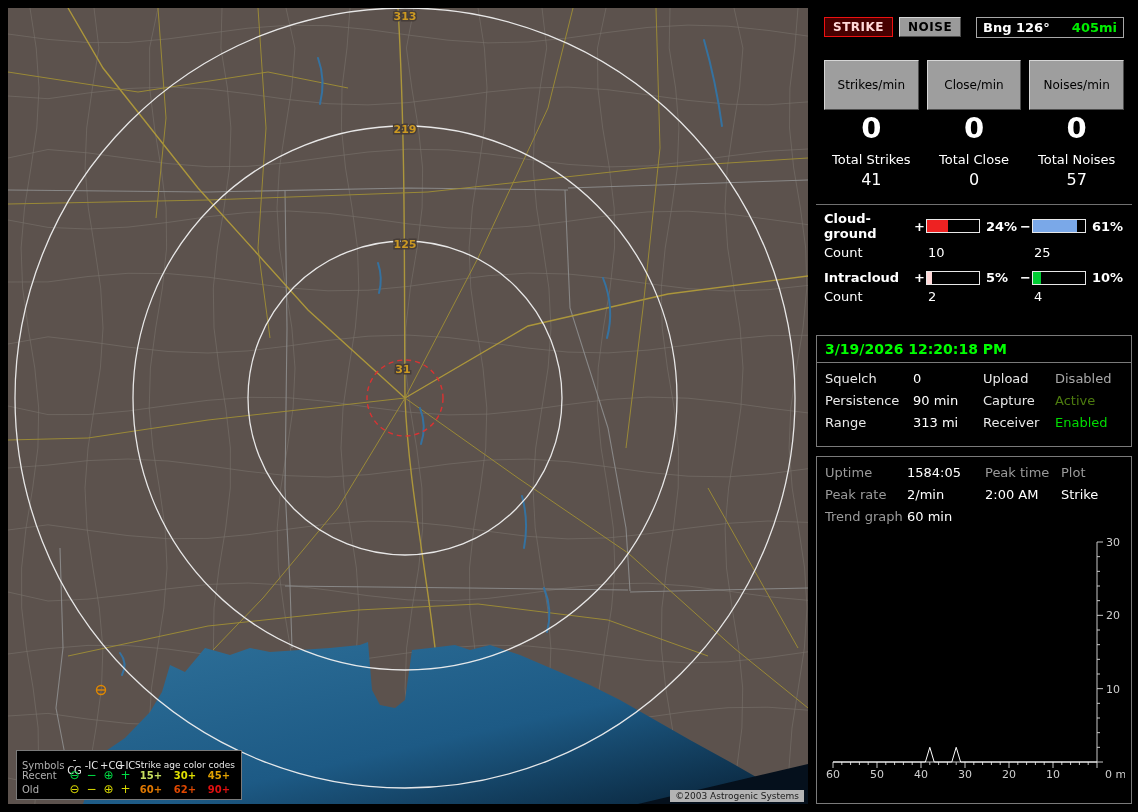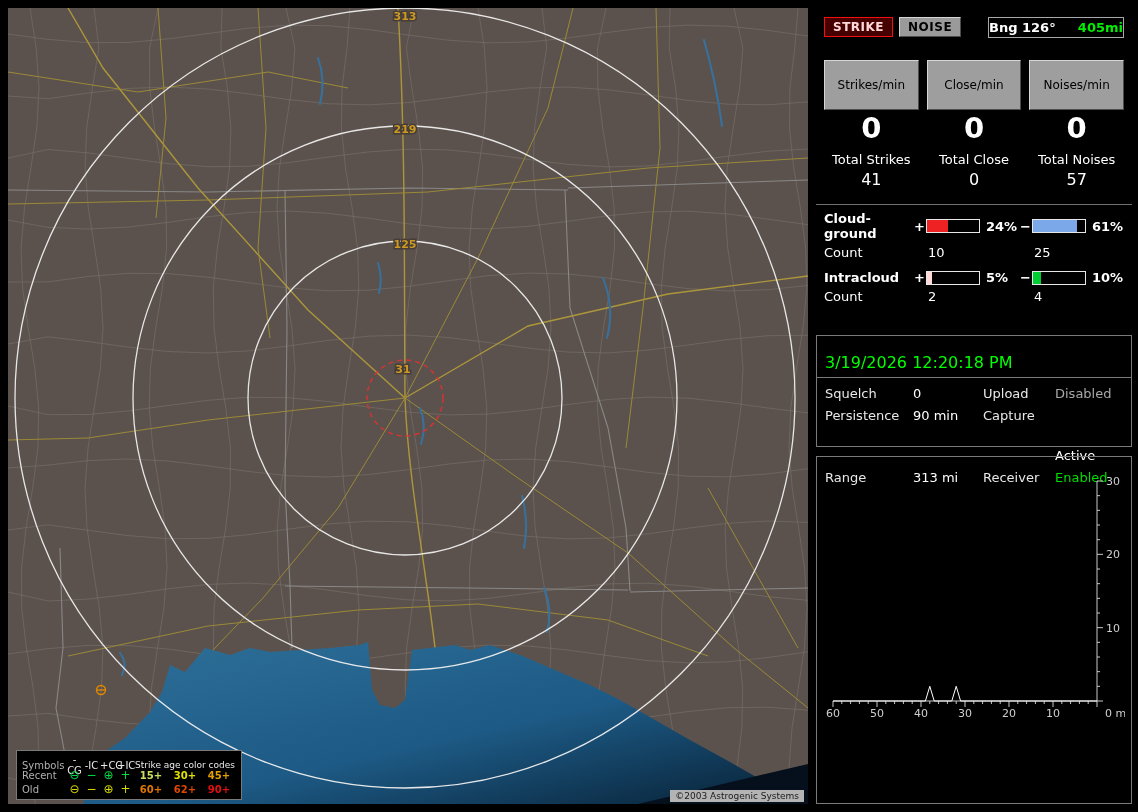--- a/index.html
+++ b/index.html
@@ -41,21 +41,21 @@
   .panel-top{height:318px;padding:8px 8px 0 8px;}
   .panel-status{height:112px;border:1px solid #7a7a7a;}
   .panel-stats{flex:1;border:1px solid #7a7a7a;padding:6px 8px;}
 
   .mode-row{display:flex;align-items:center;height:22px;}
   .btn{font-size:12px;font-weight:bold;padding:2px 8px;cursor:default;}
   .strike-btn{background:#470000;border:1px solid #ee1111;color:#ffd9d9;letter-spacing:0.5px;}
   .noise-btn{background:#9a9a9a;border:1px solid;border-color:#d6d6d6 #4d4d4d #4d4d4d #d6d6d6;
              color:#000;margin-left:6px;letter-spacing:0.5px;}
   .bng-box{margin-left:auto;display:flex;justify-content:space-between;align-items:center;
-           width:134px;border:1px solid #a8a8a8;background:#000;padding:2px 0;font-weight:bold;}
+           width:134px;border:1px solid #a8a8a8;background:#000;padding:2px 6px;font-weight:bold;}
   .bng-text{color:#fff;}
   .dist-text{color:#00ee00;}
 
   .rates-row{display:grid;grid-template-columns:1fr 1fr 1fr;column-gap:8px;margin-top:22px;text-align:center;}
   .rate-btn{background:#9e9e9e;color:#000;font-size:12px;padding:17px 2px;
             border:1px solid;border-color:#d6d6d6 #4d4d4d #4d4d4d #d6d6d6;}
   .rate-value{font-size:29px;font-weight:bold;line-height:36px;}
   .total-label{font-size:13px;margin-top:6px;}
   .total-value{font-size:16px;margin-top:3px;}
 
@@ -65,21 +65,21 @@
   .dist-grid{display:grid;grid-template-columns:90px 12px 56px 38px 12px 56px auto;
              align-items:center;margin:6px 0 4px 0;}
   .dist-label{font-weight:bold;}
   .sign{font-weight:bold;text-align:left;}
   .bar{display:inline-block;width:52px;height:12px;border:1px solid #e8e8e8;background:#000;overflow:hidden;}
   .fill{display:block;height:100%;}
   .pct{font-weight:bold;padding-left:4px;}
   .count-row{margin:2px 0 10px 0;}
   .count{padding-left:2px;}
 
-  .datetime{color:#00ff00;font-weight:normal;font-size:16px;padding:5px 8px;border-bottom:1px solid #7a7a7a;margin-top:12px;}
+  .datetime{color:#00ff00;font-weight:bold;font-size:14px;padding:5px 8px;border-bottom:1px solid #7a7a7a;}
   .status-grid{display:grid;grid-template-columns:88px 70px 72px 1fr;row-gap:7px;padding:8px;}
   .slabel{color:#e8e8e8;}
   .svalue{color:#fff;}
 
   .stats-grid{display:grid;grid-template-columns:82px 78px 76px 1fr;row-gap:7px;padding-top:2px;}
   .glabel{color:#9a9a9a;}
   .gvalue{color:#fff;}
 
   #trend-chart{display:block;margin-top:6px;}
   #trend-chart text{fill:#cfcfcf;font-size:11px;font-family:"DejaVu Sans","Liberation Sans",sans-serif;}
@@ -316,30 +316,46 @@
       <div class="datetime">3/19/2026 12:20:18 PM</div>
       <div class="status-grid">
         <span class="slabel">Squelch</span>
         <span class="svalue">0</span>
         <span class="slabel">Upload</span>
         <span class="svalue" style="color: rgb(168, 168, 168);">Disabled</span>
 
         <span class="slabel">Persistence</span>
         <span class="svalue">90 min</span>
         <span class="slabel">Capture</span>
-        <span class="svalue" style="color: #ffffff; margin-top: 40px;">Active</span>
+        <span class="svalue" style="color: #4d7c0f;">Active</span>
 
         <span class="slabel">Range</span>
         <span class="svalue">313 mi</span>
         <span class="slabel">Receiver</span>
         <span class="svalue" style="color: rgb(0, 221, 0);">Enabled</span>
       </div>
     </section>
 
     <section class="panel panel-stats">
+      <div class="stats-grid">
+        <span class="glabel">Uptime</span>
+        <span class="gvalue">1584:05</span>
+        <span class="glabel">Peak time</span>
+        <span class="glabel">Plot</span>
+
+        <span class="glabel">Peak rate</span>
+        <span class="gvalue">2/min</span>
+        <span class="gvalue">2:00 AM</span>
+        <span class="gvalue">Strike</span>
+
+        <span class="glabel">Trend graph</span>
+        <span class="gvalue">60 min</span>
+        <span></span>
+          <span></span>
+      </div>
       <svg id="trend-chart" viewBox="0 0 300 252" width="300" height="252">
           <line x1="8" y1="232" x2="272" y2="232" stroke="#c8c8c8" stroke-width="1"></line>
           <line x1="272" y1="12" x2="272" y2="232" stroke="#c8c8c8" stroke-width="1"></line>
           <line x1="272" y1="232" x2="278" y2="232" stroke="#c8c8c8" stroke-width="1"></line>
           <line x1="272" y1="217.33333333333334" x2="275" y2="217.33333333333334" stroke="#c8c8c8" stroke-width="1"></line>
           <line x1="272" y1="202.66666666666666" x2="275" y2="202.66666666666666" stroke="#c8c8c8" stroke-width="1"></line>
           <line x1="272" y1="188" x2="275" y2="188" stroke="#c8c8c8" stroke-width="1"></line>
           <line x1="272" y1="173.33333333333334" x2="275" y2="173.33333333333334" stroke="#c8c8c8" stroke-width="1"></line>
           <line x1="272" y1="158.66666666666669" x2="278" y2="158.66666666666669" stroke="#c8c8c8" stroke-width="1"></line>
           <line x1="272" y1="144" x2="275" y2="144" stroke="#c8c8c8" stroke-width="1"></line>

